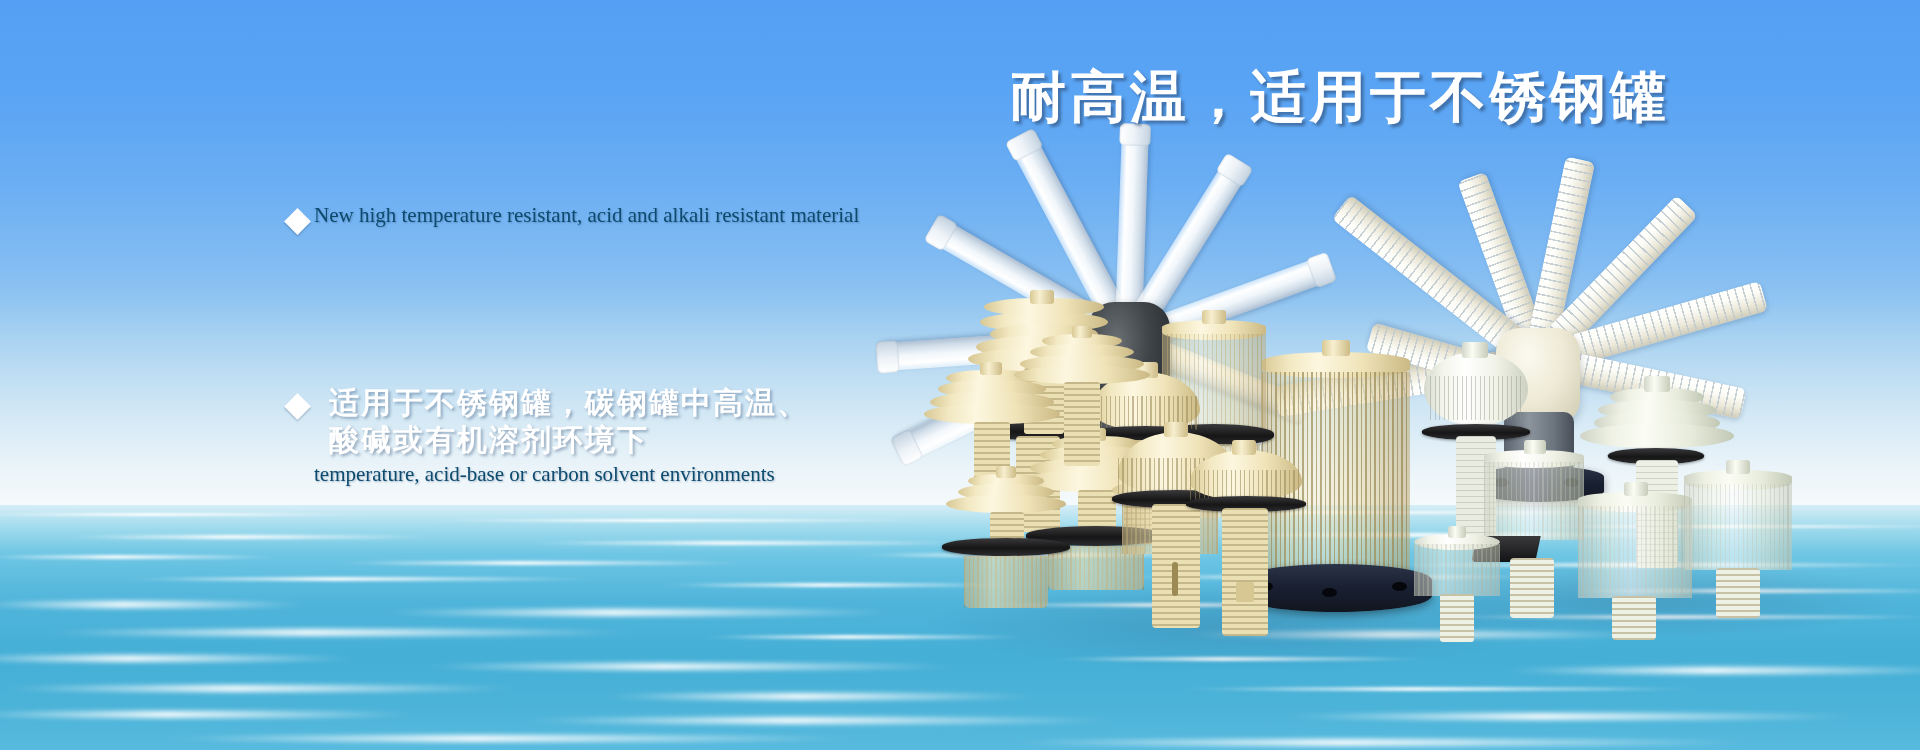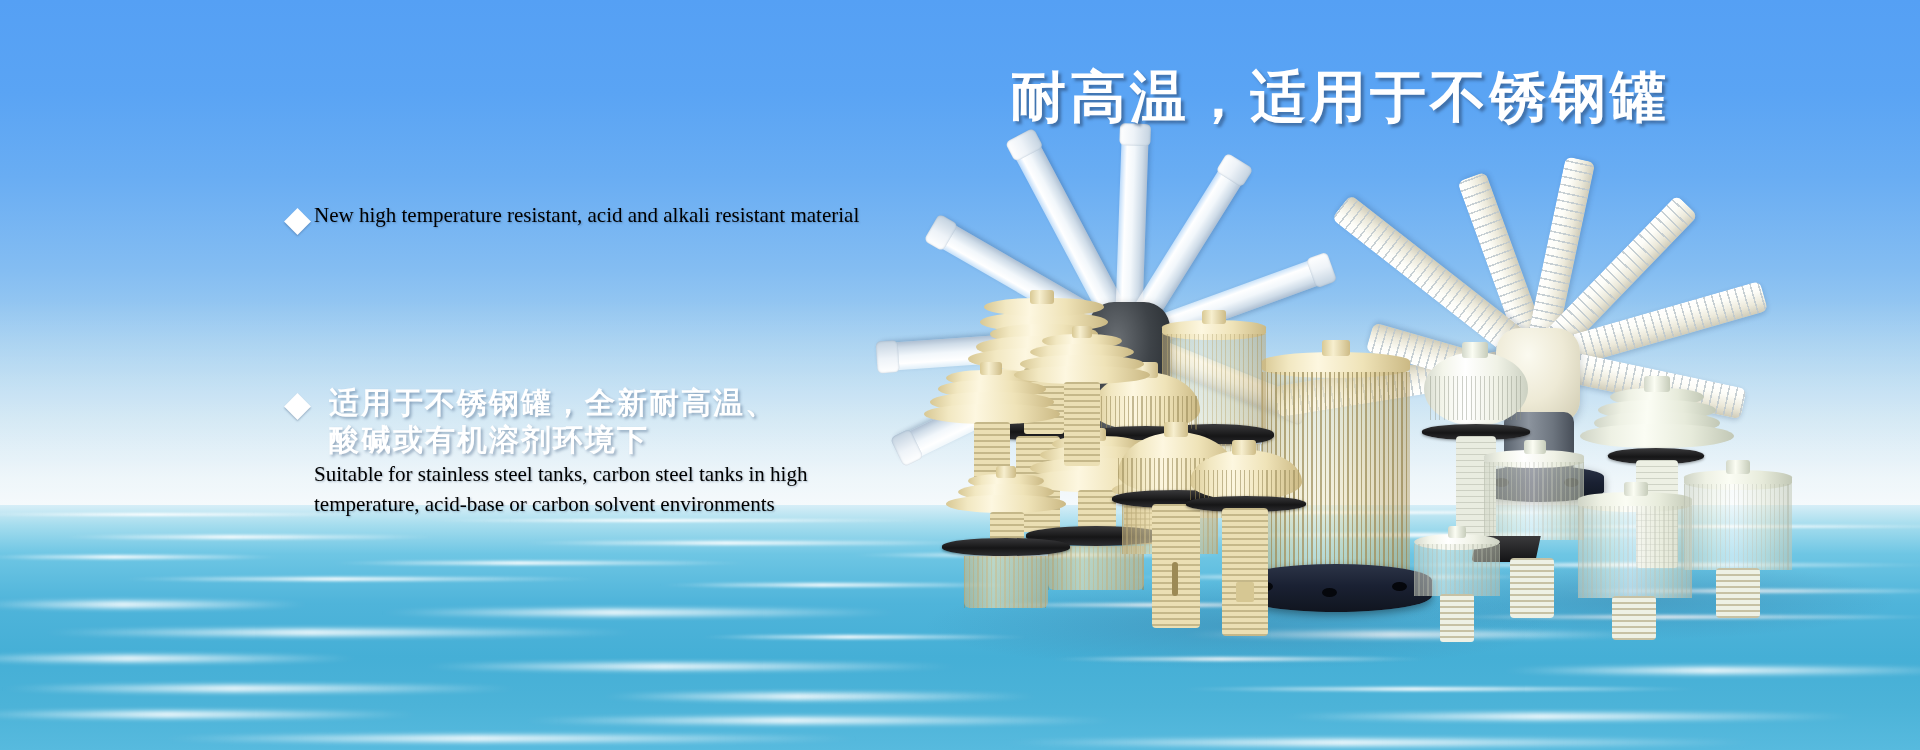--- a/index.html
+++ b/index.html
@@ -83,21 +83,21 @@
   }
   .bullet-text { display:flex; flex-direction:column; }
   .cn {
     font-size:30px; font-weight:bold; color:#ffffff;
     letter-spacing:2px; line-height:1.22;
     white-space:nowrap;
     text-shadow:2px 2px 3px rgba(40,70,110,.40);
     font-family:"DejaVu Sans","Liberation Sans",sans-serif;
   }
   .en {
-    font-size:21px; color:#000000; line-height:1.26;
+    font-size:21px; color:#0c4a6e; line-height:1.26;
     white-space:nowrap;
     font-family:"Liberation Serif","DejaVu Serif",serif;
     text-shadow:1px 1px 2px rgba(40,70,110,.35);
   }
   .b1 .en { margin-left:-15px; margin-top:2px; }
   .b2 .en { margin-left:-15px; margin-top:3px; }
 
   
   .products { position:absolute; left:0; top:0; width:1920px; height:750px; pointer-events:none; }
   .prod { position:absolute; }
@@ -467,21 +467,20 @@
       <div class="bullet-text">
         <div class="en">New high temperature resistant, acid and alkali resistant material</div>
       </div>
     </div>
   </div>
 
   <div class="bullet-block b2">
     <div class="bullet-row">
       <div class="diamond"></div>
       <div class="bullet-text">
-        <div class="cn">适用于不锈钢罐，全新耐高温、</div>
+        <div class="cn">适用于不锈钢罐，碳钢罐中高温、</div>
         <div class="cn">酸碱或有机溶剂环境下</div>
-        <div class="en">Suitable for stainless steel tanks, carbon steel tanks in high</div>
         <div class="en">temperature, acid-base or carbon solvent environments</div>
       </div>
     </div>
   </div>
 
 </div>
 
 </body></html>

